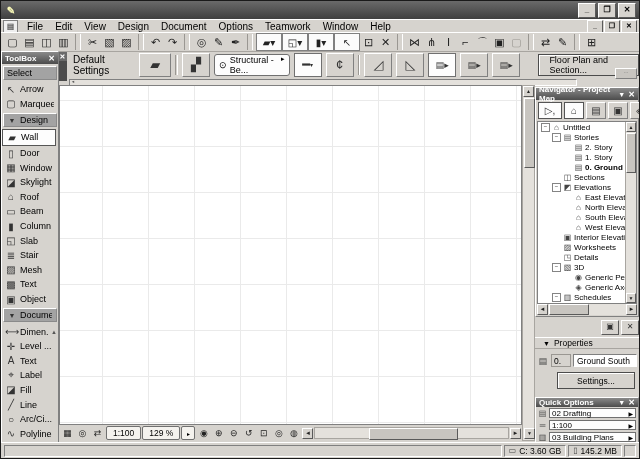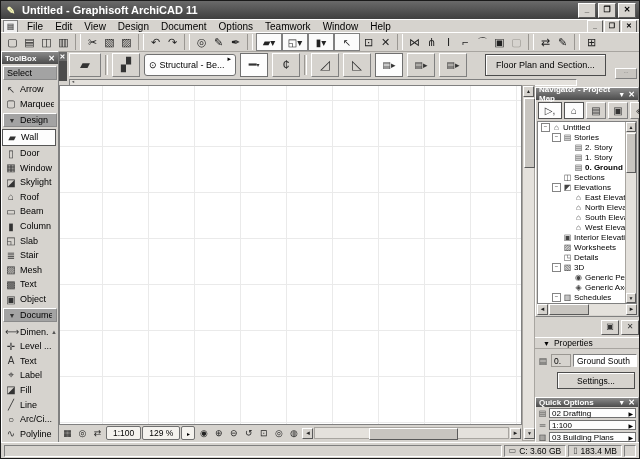--- a/index.html
+++ b/index.html
@@ -140,21 +140,20 @@
   .sp.grow{flex:1;}
   .sp-icon{font-size:8px;color:#444;}
 </style>
 </head>
 <body>
 
 <div class="app">
 
   <div class="titlebar">
     <span class="app-icon">✎</span>
-    <span>Untitled - Graphisoft ArchiCAD 11</span>
     <span class="winbtns">
       <span class="wbtn">_</span>
       <span class="wbtn">❐</span>
       <span class="wbtn">✕</span>
     </span>
   </div>
 
   <div class="menubar">
     <span class="doc-icon">▦</span>
     <div class="menu-items">
@@ -282,20 +281,21 @@
       </span>
       <span class="tb">
         <span>⊞</span>
       </span>
     </div>
 
   <div class="ib-handle">
     <span class="ib-x">✕</span>
   </div>
   <div class="infobox">
+    <span class="ib-label">Default Settings</span>
     <span class="ib-btn" style="min-width:30px">
         <span>▰</span>
       </span>
     <span class="ib-sep"></span>
     <span class="ib-btn">
         <span>▞</span>
       </span>
     <span class="ib-combo">
       <span>⊙</span>
       <span>Structural - Be...</span>
@@ -711,18 +711,18 @@
   </div>
 
   <div class="statusbar">
     <span class="sp grow"></span>
     <span class="sp">
       <span class="sp-icon">▭</span>
       <span>C: 3.60 GB</span>
     </span>
     <span class="sp">
       <span class="sp-icon">▯</span>
-      <span>183.4 MB</span>
+      <span>145.2 MB</span>
     </span>
     <span class="sp" style="width:12px"></span>
   </div>
 
 </div>
 
 </body></html>

